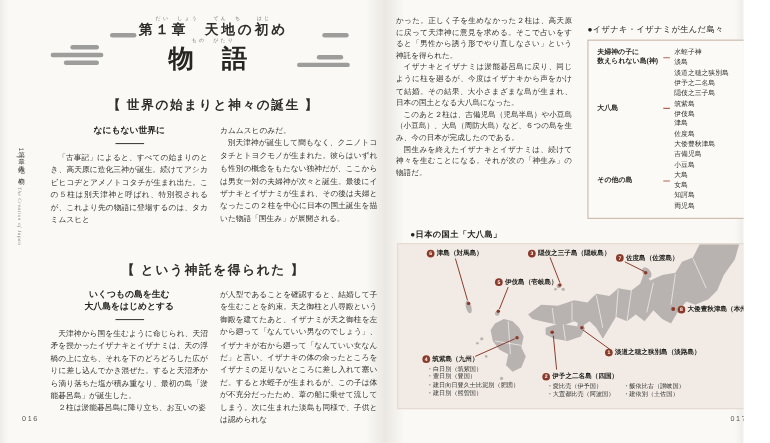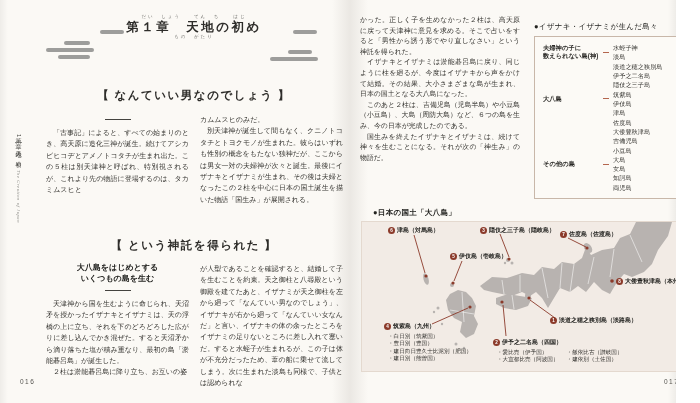--- a/index.html
+++ b/index.html
@@ -82,43 +82,45 @@
     <div class="cloud-bar" style="left:64px;top:41px;width:26px;height:3.5px;"></div>
     <div class="cloud-bar" style="left:46px;top:48px;width:48px;height:4px;"></div>
     <div class="cloud-bar" style="left:58px;top:55px;width:32px;height:4px;"></div>
     <div class="cloud-bar" style="left:288px;top:50px;width:24px;height:3.5px;"></div>
     <div class="cloud-bar" style="left:270px;top:57px;width:48px;height:4px;"></div>
 
     <div class="ch-head">
       <div class="ch-ruby">だい　しょう　　てん　ち　　はじ</div>
       <div class="ch-kicker">第１章　天地の初め</div>
       <div class="ch-ruby">もの　がたり</div>
-    </div>
-
-    <div class="sec-head" style="top:88px;">【 なんていい男なのでしょう 】</div>
+      <div class="ch-title">物 語</div>
+    </div>
+
+    <div class="sec-head" style="top:88px;">【 世界の始まりと神々の誕生 】</div>
     <div class="col" style="left:46px;top:113px;">
       <div class="subhead">
+        <div>なにもない世界に</div>
       </div>
       <div class="divider"></div>
       <div>
           <div class="para">「古事記」によると、すべての始まりのとき、高天原に造化三神が誕生。続けてアシカビヒコヂとアメノトコタチが生まれ出た。この５柱は別天津神と呼ばれ、特別視されるが、これより先の物語に登場するのは、タカミムスヒと</div>
         </div>
     </div>
     <div class="col no-first-indent" style="left:200px;top:114px;">
       <div>
           <div class="para">カムムスヒのみだ。</div>
           <div class="para">別天津神が誕生して間もなく、クニノトコタチとトヨクモノが生まれた。彼らはいずれも性別の概念をもたない独神だが、ここからは男女一対の夫婦神が次々と誕生。最後にイザナキとイザナミが生まれ、その後は夫婦となったこの２柱を中心に日本の国土誕生を描いた物語「国生み」が展開される。</div>
         </div>
     </div>
 
     <div class="sec-head" style="top:238px;">【 という神託を得られた 】</div>
     <div class="col" style="left:46px;top:262px;">
       <div class="subhead">
+        <div>いくつもの島を生む</div>
         <div>大八島をはじめとする</div>
-        <div>いくつもの島を生む</div>
       </div>
       <div class="divider"></div>
       <div>
           <div class="para">天津神から国を生むように命じられ、天沼矛を授かったイザナキとイザナミは、天の浮橋の上に立ち、それを下のどろどろした広がりに差し込んでかき混ぜた。すると天沼矛から滴り落ちた塩が積み重なり、最初の島「淤能碁呂島」が誕生した。</div>
           <div class="para">２柱は淤能碁呂島に降り立ち、お互いの姿</div>
         </div>
     </div>
     <div class="col no-first-indent" style="left:200px;top:263px;">
       <div>
           <div class="para">が人型であることを確認すると、結婚して子を生むことを約束。天之御柱と八尋殿という御殿を建てたあと、イザナミが天之御柱を左から廻って「なんていい男なのでしょう」、イザナキが右から廻って「なんていい女なんだ」と言い、イザナキの体の余ったところをイザナミの足りないところに差し入れて塞いだ。すると水蛭子が生まれるが、この子は体が不充分だったため、葦の船に乗せて流してしまう。次に生まれた淡島も同様で、子供とは認められな</div>

